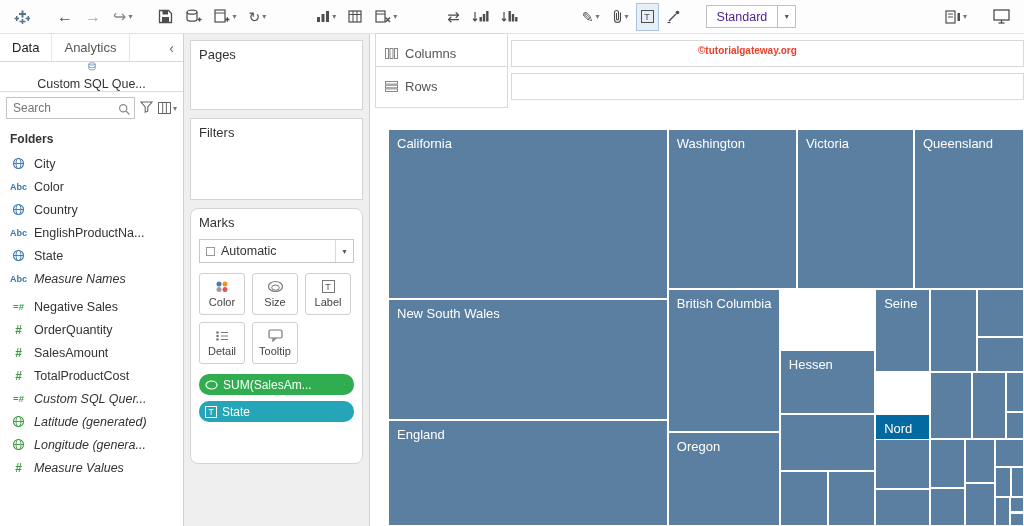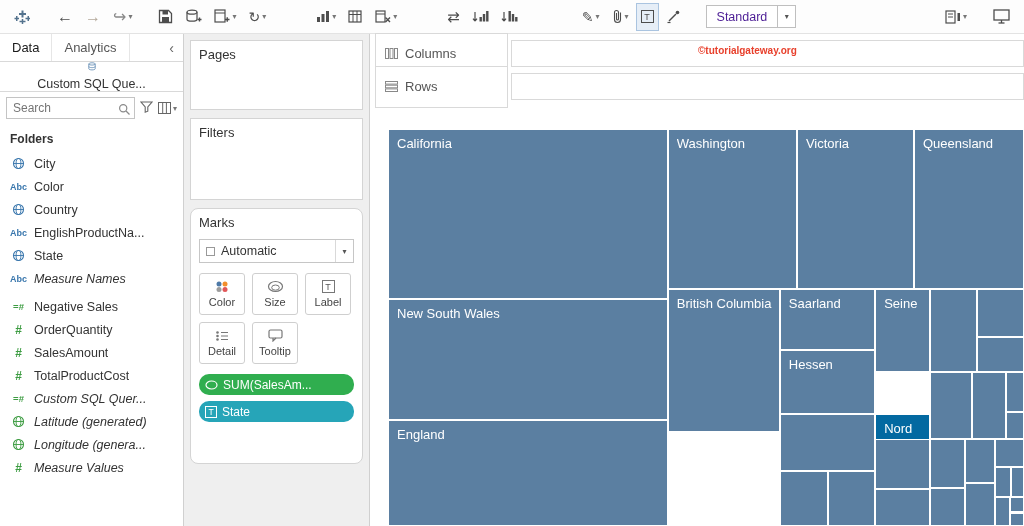--- a/index.html
+++ b/index.html
@@ -499,22 +499,22 @@
           </div>
           <div class="tm-cell" style="left: 64.3%; top: 0%; width: 18.4%; height: 40.3%; background: rgb(91, 127, 161);">
             <span class="tm-label">Victoria</span>
           </div>
           <div class="tm-cell" style="left: 82.7%; top: 0%; width: 17.3%; height: 40.3%; background: rgb(91, 127, 161);">
             <span class="tm-label">Queensland</span>
           </div>
           <div class="tm-cell" style="left: 44%; top: 40.3%; width: 17.6%; height: 35.9%; background: rgb(91, 127, 161);">
             <span class="tm-label">British Columbia</span>
           </div>
-          <div class="tm-cell" style="left: 61.6%; top: 40.3%; width: 15%; height: 15.4%; background: rgb(91, 127, 161);">
-            <span class="tm-label">Saarland</span>
+          <div class="tm-cell" style="left: 44%; top: 76.2%; width: 17.6%; height: 23.8%; background: rgb(91, 127, 161);">
+            <span class="tm-label">Oregon</span>
           </div>
           <div class="tm-cell" style="left: 61.6%; top: 55.7%; width: 15%; height: 16.2%; background: rgb(91, 127, 161);">
             <span class="tm-label">Hessen</span>
           </div>
           <div class="tm-cell" style="left: 61.6%; top: 71.9%; width: 15%; height: 14.2%; background: rgb(91, 127, 161);"></div>
           <div class="tm-cell" style="left: 61.6%; top: 86.1%; width: 7.6%; height: 13.9%; background: rgb(91, 127, 161);"></div>
           <div class="tm-cell" style="left: 69.2%; top: 86.1%; width: 7.4%; height: 13.9%; background: rgb(91, 127, 161);"></div>
           <div class="tm-cell" style="left: 76.6%; top: 40.3%; width: 8.6%; height: 21%; background: rgb(91, 127, 161);">
             <span class="tm-label">Seine</span>
           </div>

